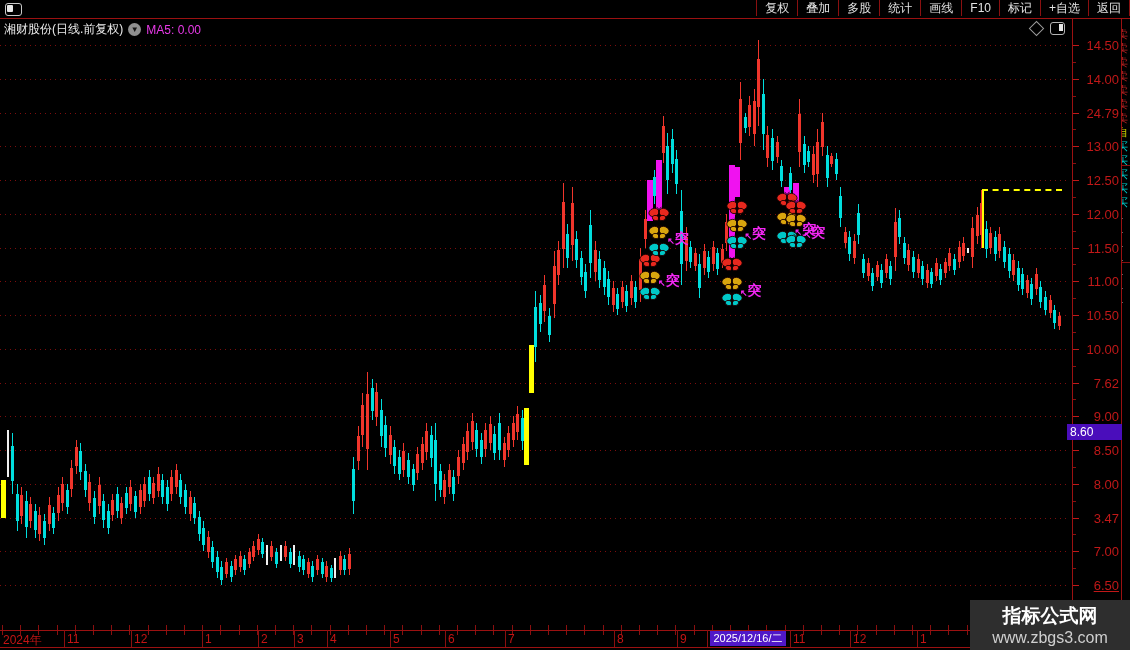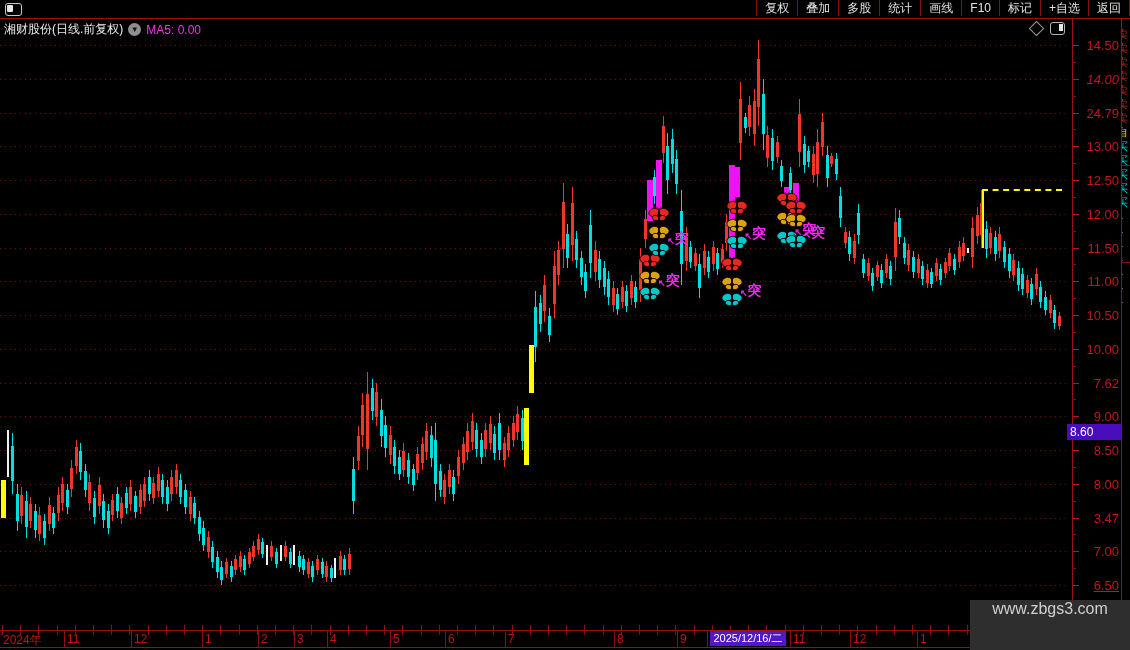--- a/index.html
+++ b/index.html
@@ -875,21 +875,21 @@
         </div>
         <div class="breakline" style="left: 982.25px; top: 189.125px; width: 79.75px;"></div>
         <div class="breakdrop" style="left: 982.25px; top: 190.125px; height: 57.375px;"></div>
       </div>
   </div>
 
   <div id="y-axis">
       <div class="ylab" style="left: 1073px; top: 38px;">14.50</div>
       <div class="tick" style="left: 1072px; top: 45px; width: 7px; height: 1px; background: rgb(192, 24, 24);"></div>
       <div class="tick" style="left: 1072px; top: 61.875px; width: 4px; height: 1px; background: rgb(138, 15, 15);"></div>
-      <div class="ylab" style="left: 1073px; top: 71.75px; font-style: italic;">14.00</div>
+      <div class="ylab" style="left: 1073px; top: 71.75px;">14.00</div>
       <div class="tick" style="left: 1072px; top: 78.75px; width: 7px; height: 1px; background: rgb(192, 24, 24);"></div>
       <div class="tick" style="left: 1072px; top: 95.625px; width: 4px; height: 1px; background: rgb(138, 15, 15);"></div>
       <div class="ylab" style="left: 1073px; top: 105.5px;">24.79</div>
       <div class="tick" style="left: 1072px; top: 112.5px; width: 7px; height: 1px; background: rgb(192, 24, 24);"></div>
       <div class="tick" style="left: 1072px; top: 129.375px; width: 4px; height: 1px; background: rgb(138, 15, 15);"></div>
       <div class="ylab" style="left: 1073px; top: 139.25px;">13.00</div>
       <div class="tick" style="left: 1072px; top: 146.25px; width: 7px; height: 1px; background: rgb(192, 24, 24);"></div>
       <div class="tick" style="left: 1072px; top: 163.125px; width: 4px; height: 1px; background: rgb(138, 15, 15);"></div>
       <div class="ylab" style="left: 1073px; top: 173px;">12.50</div>
       <div class="tick" style="left: 1072px; top: 180px; width: 7px; height: 1px; background: rgb(192, 24, 24);"></div>
@@ -987,17 +987,18 @@
       <div class="sep" style="left: 677px; top: 630px; width: 1px; height: 17px; background: rgb(138, 15, 15);"></div>
       <div class="sep" style="left: 707px; top: 630px; width: 1px; height: 17px; background: rgb(138, 15, 15);"></div>
       <div class="sep" style="left: 790px; top: 630px; width: 1px; height: 17px; background: rgb(138, 15, 15);"></div>
       <div class="sep" style="left: 850px; top: 630px; width: 1px; height: 17px; background: rgb(138, 15, 15);"></div>
       <div class="sep" style="left: 917px; top: 630px; width: 1px; height: 17px; background: rgb(138, 15, 15);"></div>
     </div>
   <div class="date-hl" style="left: 710px; width: 76px;">2025/12/16/二</div>
   <div class="hline" style="top:647px;"></div>
 
   <div class="watermark">
+    <div class="wm1">指标公式网</div>
     <div class="wm2">www.zbgs3.com</div>
   </div>
 <div class="tick" style="left: 1122px; top: 165px; width: 8px; height: 1px; background: rgb(138, 15, 15); z-index: 4;"></div>
     <div class="tick" style="left: 1122px; top: 262px; width: 8px; height: 1px; background: rgb(138, 15, 15); z-index: 4;"></div>
   </div>
 
 </body></html>

